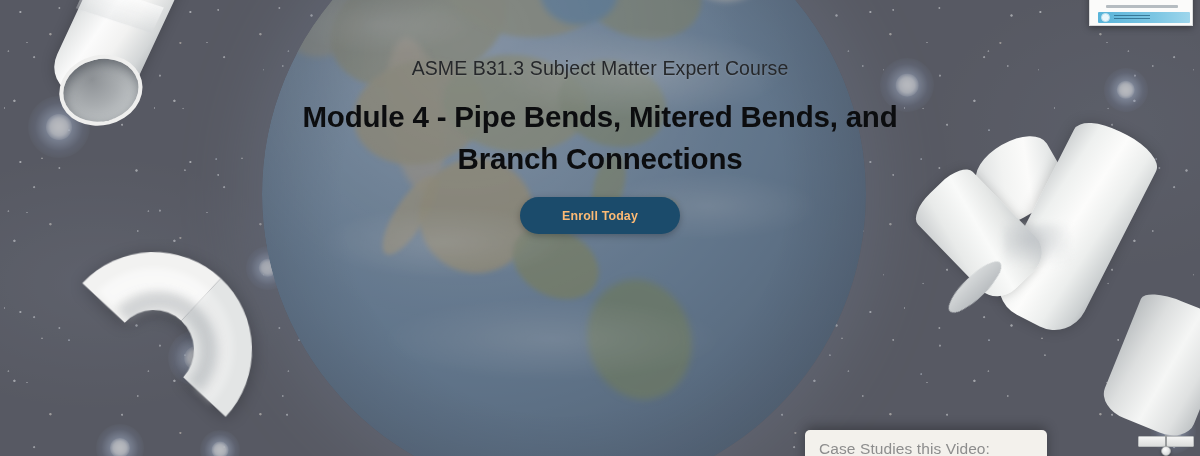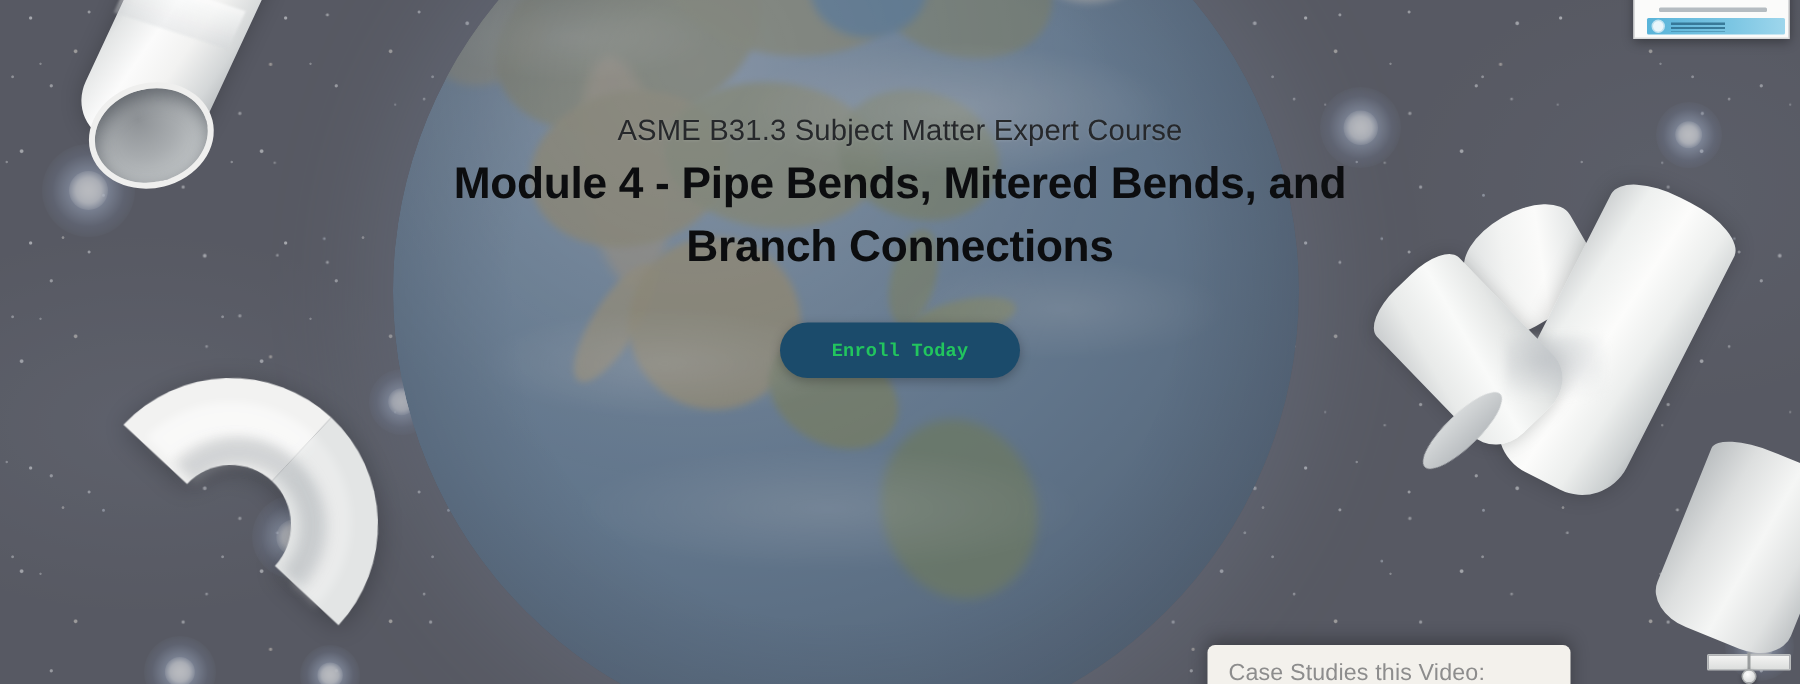--- a/index.html
+++ b/index.html
@@ -218,49 +218,49 @@
     position:absolute; inset:0;
     background:linear-gradient(98deg,#b9bdbf 0%,#dddfdf 26%,#f5f6f5 54%,#dfe1e1 80%,#bcc0c2 100%);
     border-radius:40% 40% 30% 30% / 10% 10% 16% 16%;
     transform:rotate(22deg);
   }
 
   
   .hero {
     position:absolute; left:0; top:0; width:1200px; height:456px;
     display:flex; flex-direction:column; align-items:center;
-    padding-top:78px;
+    padding-top:59px;
   }
   .eyebrow {
     font-size:19.5px; font-weight:400; color:#26282b;
     letter-spacing:.1px; line-height:1;
     text-shadow:0 1px 2px rgba(255,255,255,.12);
   }
   .headline {
-    margin-top:4px;
+    margin-top:17px;
     width:640px; text-align:center;
     font-size:29.5px; font-weight:700; color:#0c0d0f;
     line-height:1.45; letter-spacing:-.2px;
   }
   .blurb {
     margin-top:46px; width:492px; text-align:center;
     font-size:11.4px; font-weight:700; color:#111216;
     line-height:1.58; letter-spacing:.05px;
   }
   .cta {
-    margin-top:28px;
+    margin-top:16px;
     width:160px; height:37px;
     background:#1b4b6b;
     border:none; border-radius:999px;
-    color:#22c55e; font-size:12.4px; font-weight:700;
+    color:#fdba74; font-size:12.4px; font-weight:700;
     letter-spacing:.15px;
     cursor:pointer;
     display:flex; align-items:center; justify-content:center;
     box-shadow:0 2px 7px rgba(0,0,0,.26);
-    font-family:Liberation Mono, monospace;
+    font-family:Liberation Sans, sans-serif;
   }
 
   
   .case-card {
     position:absolute; left:805px; top:430px;
     width:242px; height:40px;
     background:#f3f1ec;
     border-radius:5px 5px 0 0;
     box-shadow:0 -3px 12px rgba(0,0,0,.30);
     overflow:hidden;

